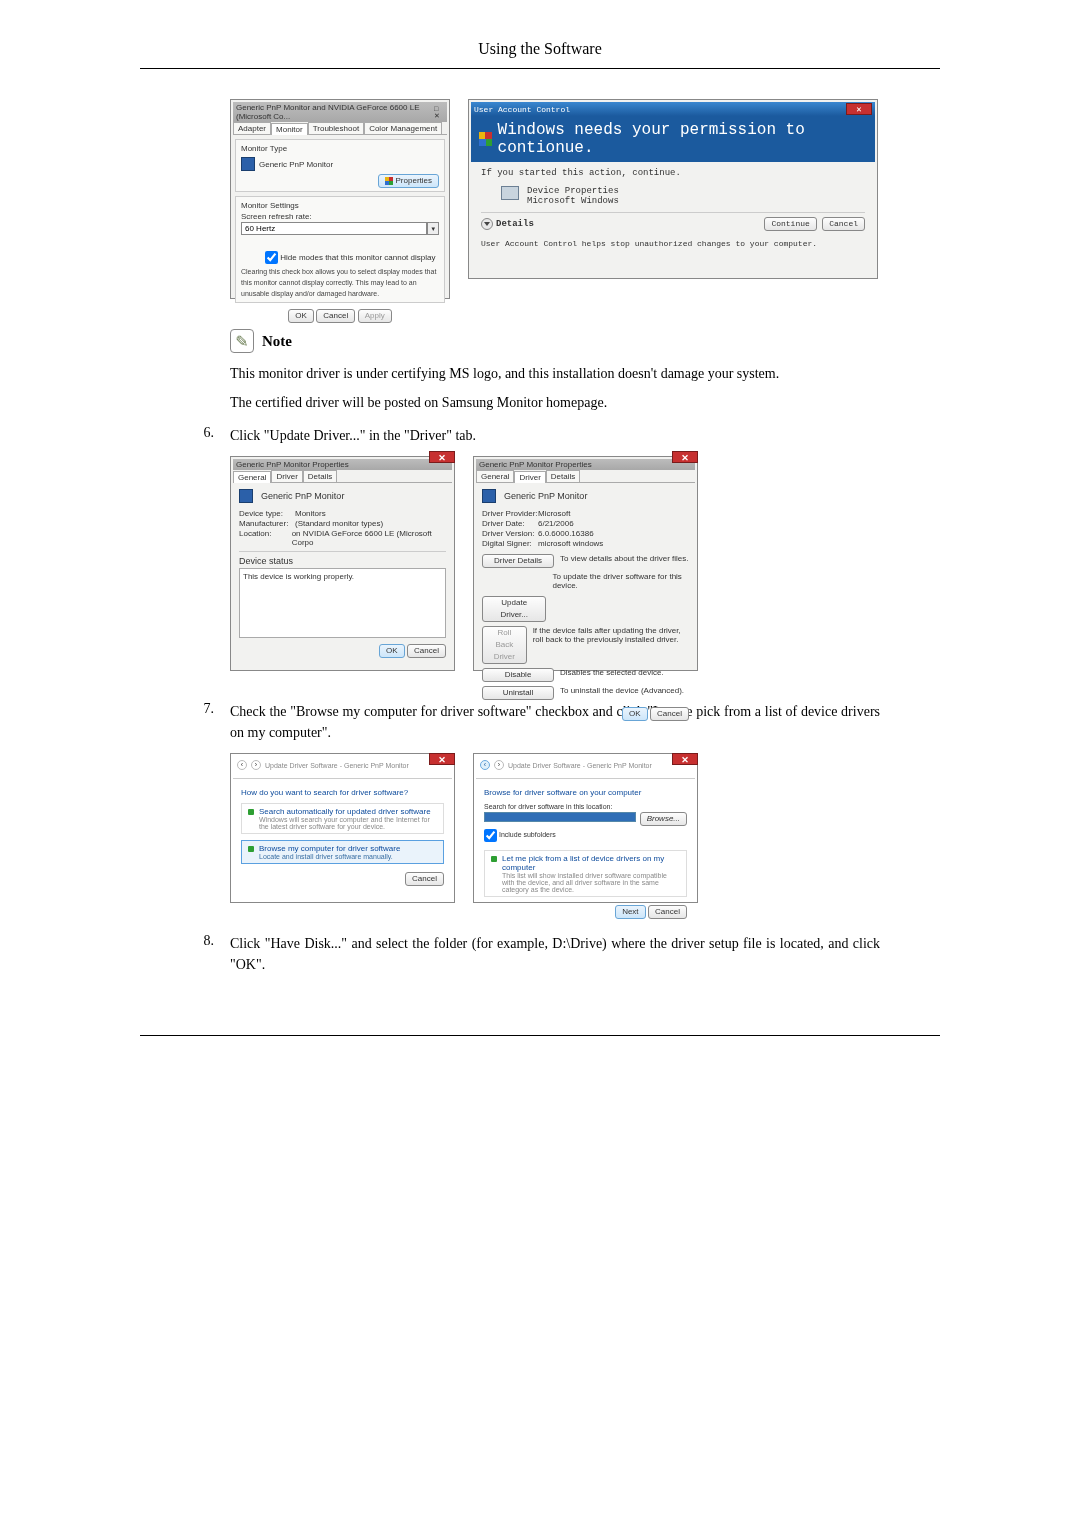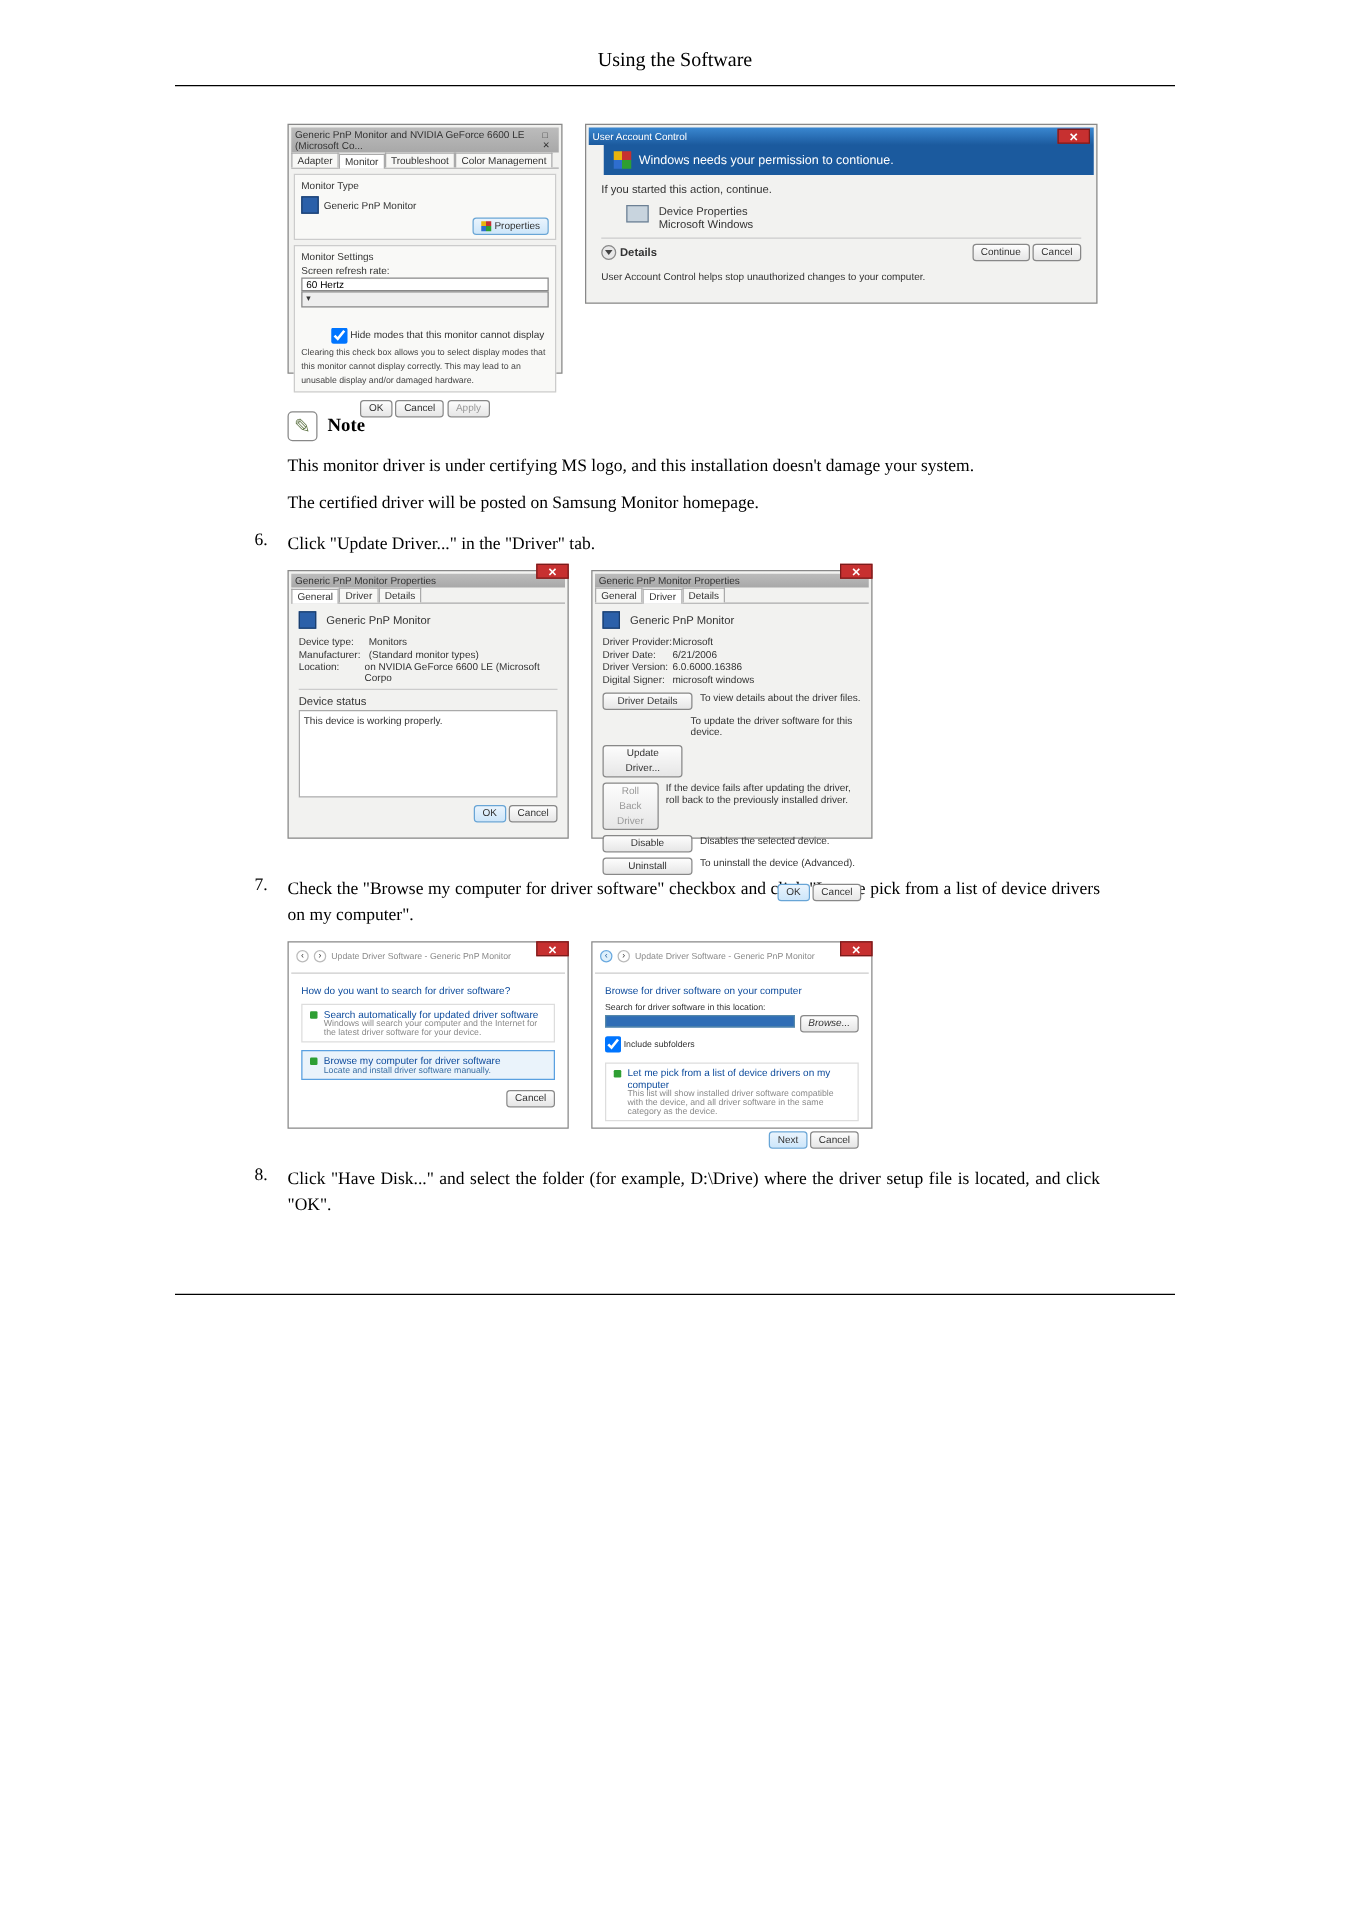--- a/index.html
+++ b/index.html
@@ -23,21 +23,21 @@
     .shot-row { display: flex; gap: 18px; margin: 10px 0 30px 0; }
     .shot-box {
       border: 1px solid #888;
       background: #f2f2f0;
       font-family: Tahoma, Arial, sans-serif;
       font-size: 9px;
       color: #333;
       position: relative;
     }
     .shot-a { width: 220px; height: 200px; padding: 2px; }
-    .shot-b { width: 410px; height: 144px; padding: 2px; }
+    .shot-b { width: 410px; height: 180px; padding: 2px; font-family: Liberation Mono, monospace; }
     .shot-c { width: 225px; height: 215px; padding: 2px; }
     .shot-d { width: 225px; height: 215px; padding: 2px; }
     .shot-e { width: 225px; height: 150px; padding: 2px; background:#fff; }
     .shot-f { width: 225px; height: 150px; padding: 2px; background:#fff; }
     .titlebar {
       display:flex; align-items:center; justify-content:space-between;
       font-size:8px; padding:1px 3px; color:#fff;
     }
     .tb-gray { background: linear-gradient(#bcbcbc,#a8a8a8); color:#333; }
     .tb-blue { background: linear-gradient(#3a87d0,#1b5a9e); }
@@ -115,21 +115,21 @@
         <div style="text-align:right;">
           <span class="btn btn-blue">
             <span class="shield" style="width:8px;height:8px;vertical-align:middle;"></span>
             <span>Properties</span>
           </span>
         </div>
       </div>
       <div class="group">
         <div>Monitor Settings</div>
         <div>Screen refresh rate:</div>
-        <div style="display:flex;flex-direction:column;">
+        <div style="display:flex;">
           <input class="field-input" readonly="" value="60 Hertz" style="">
           <span style="border:1px solid #888;background:#eee;padding:0 3px;font-size:7px;">▾</span>
         </div>
         <div style="margin-top:16px;padding-left:24px;">
           <input type="checkbox" checked="" style="vertical-align: middle;">
           <span>Hide modes that this monitor cannot display</span>
         </div>
         <div class="muted" style="margin-top:2px;font-size:7px;color:#444;">Clearing this check box allows you to select display modes that this monitor cannot display correctly. This may lead to an unusable display and/or damaged hardware.</div>
       </div>
       <div style="text-align:center;margin-top:6px;">
@@ -137,21 +137,21 @@
         <span class="btn">Cancel</span>
         <span class="btn disabled">Apply</span>
       </div>
     </div>
 
     <div class="shot-box shot-b">
       <div class="titlebar tb-blue">
         <span>User Account Control</span>
         <span class="close-x">✕</span>
       </div>
-      <div style="background:#1b5a9e;color:#fff;display:flex;align-items:center;gap:6px;padding:5px 8px;font-size:10px;margin-left:12px;">
+      <div style="background:#1b5a9e;color:#fff;display:flex;align-items:center;gap:6px;padding:5px 8px;font-size:16px;">
         <span class="shield"></span>
         <span>Windows needs your permission to contionue.</span>
       </div>
       <div style="padding:6px 10px;font-size:9px;">
         <div>If you started this action, continue.</div>
         <div style="display:flex;gap:8px;align-items:flex-start;margin:8px 0 6px 20px;">
           <span class="computer-icon"></span>
           <div>
             <div>Device Properties</div>
             <div>Microsoft Windows</div>

